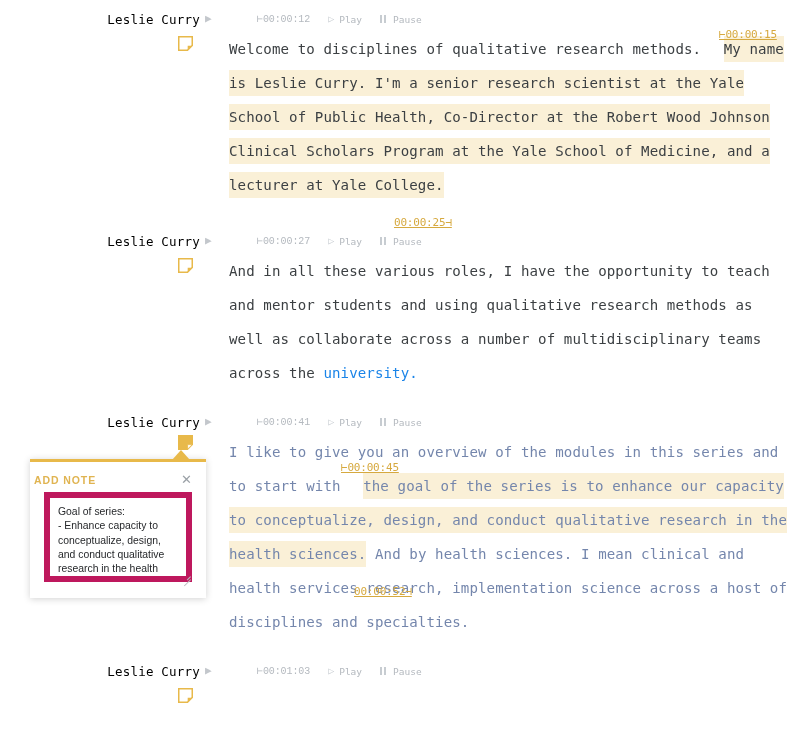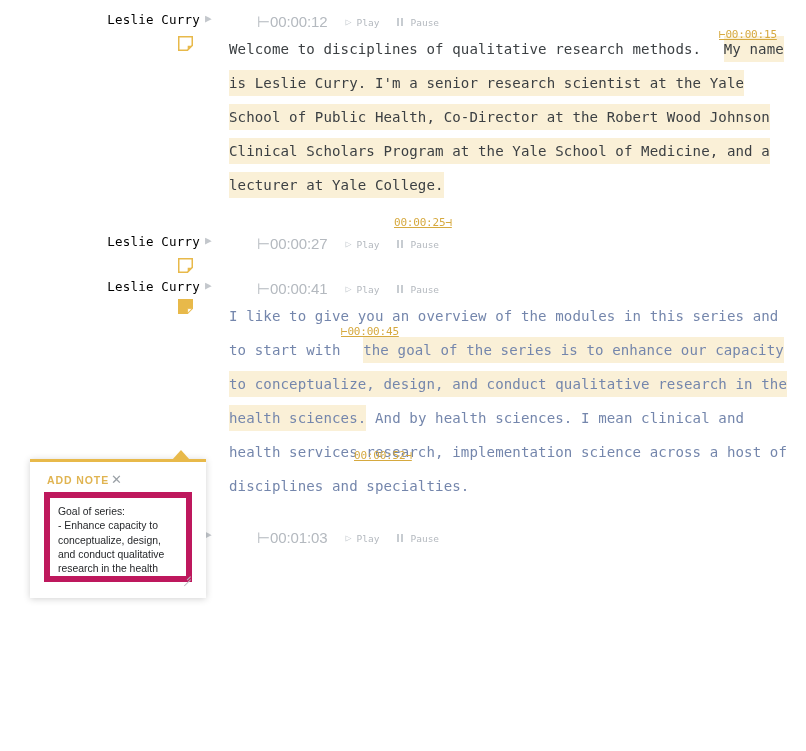--- a/index.html
+++ b/index.html
@@ -56,22 +56,22 @@
   .controls {
     position: absolute;
     left: 229px;
     top: 3px;
     display: flex;
     align-items: center;
     gap: 0px;
     white-space: nowrap;
   }
   .ctl-time {
-    font-family: Liberation Sans, sans-serif;
-    font-size: 15px;
+    font-family: Liberation Mono, monospace;
+    font-size: 10px;
     color: #b4b9bf;
     letter-spacing: -0.1px;
     padding-left: 28px;
   }
   .ctl-btn {
     display: inline-flex;
     align-items: center;
     gap: 5px;
     margin-left: 18px;
     font-family: "DejaVu Sans Mono", monospace;
@@ -143,22 +143,22 @@
     top: -12px;
     right: 16px;
     width: 0; height: 0;
     border-left: 9px solid transparent;
     border-right: 9px solid transparent;
     border-bottom: 10px solid #e8b94a;
   }
   .note-popup-head {
     display: flex;
     align-items: center;
-    justify-content: flex-start;
-    padding: 12px 12px 6px 17px;
+    justify-content: space-between;
+    padding: 12px 12px 6px 4px;
   }
   .note-title {
     font-family: "Liberation Sans", sans-serif;
     font-size: 10.5px;
     font-weight: bold;
     letter-spacing: 0.9px;
     color: #e0b451;
   }
   .note-close {
     font-family: "Liberation Sans", sans-serif;
@@ -257,20 +257,23 @@
       </div>
     </div>
 
     <div class="note-icon" style="top:26px;">
       <svg width="15" height="15" viewBox="0 0 15 15">
         <path d="M0.75 0.75 H14.25 V9.5 L9.5 14.25 H0.75 Z" fill="none" stroke="#e8b94a" stroke-width="1.5"></path>
         <path d="M9.7 14.1 V9.7 H14.1 Z" fill="#e8b94a"></path>
       </svg>
     </div>
 
+    <div class="seg-body">
+      <span>And in all these various roles, I have the opportunity to teach and mentor students and using qualitative research methods as well as collaborate across a number of multidisciplinary teams across the </span><span class="link">university.</span>
+    </div>
   </div>
 
   <div class="segment" style="margin-top:23px;">
     <div class="seg-head">
       <div class="speaker">Leslie Curry</div>
       <div class="speaker-play">▶</div>
       <div class="controls">
         <span class="ctl-time">⊢<span>00:00:41</span></span>
         <span class="ctl-btn">
           <span class="gl">▷</span>

